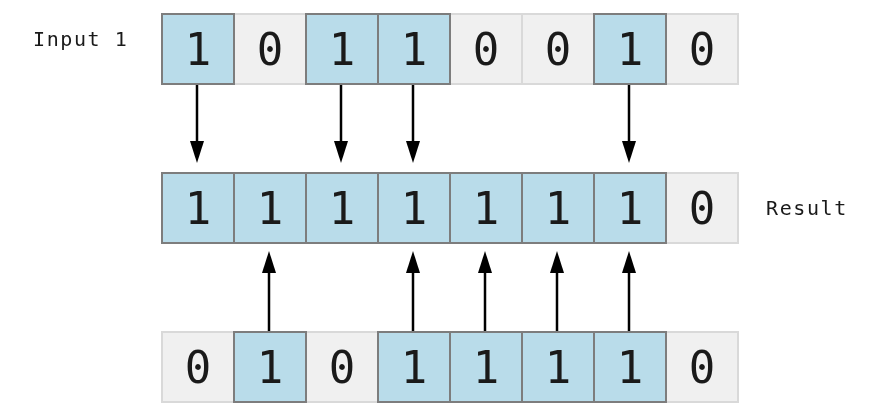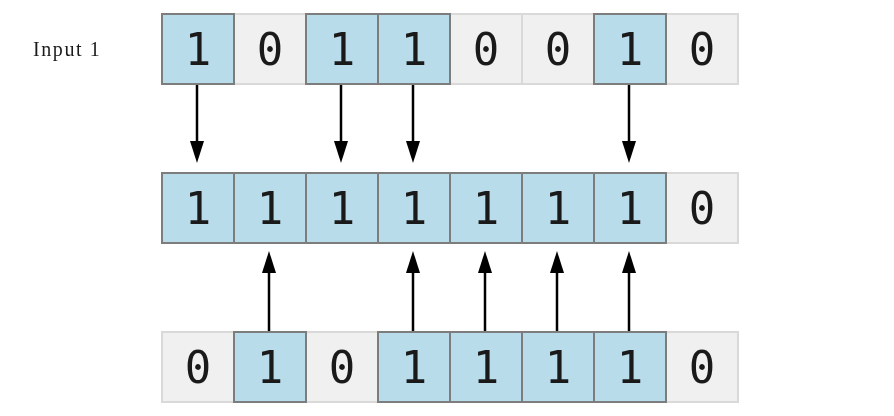--- a/index.html
+++ b/index.html
@@ -6,21 +6,21 @@
   .canvas {
     position:relative; width:894px; height:416px; overflow:hidden;
     background:var(--bg,#fff);
     font-family:"DejaVu Sans Mono","Liberation Mono",monospace;
   }
   .rowlabel {
     position:absolute; height:72px; display:flex; align-items:center;
     font-size:20px; letter-spacing:1.6px; color:var(--text,#1a1a1a);
     white-space:pre;
   }
-  #lbl-0 { left:33px;  top:13px;font-family:Liberation Serif, serif;  }
+  #lbl-0 { left:33px;  top:3px;  }
   #lbl-1 { left:766px; top:172px; }
   #lbl-2 { left:33px;  top:331px; }
   .cells { position:absolute; left:161px; width:578px; height:72px; }
   #cells-0 { top:13px; }
   #cells-1 { top:172px; }
   #cells-2 { top:331px; }
   .cell {
     position:absolute; top:0; width:74px; height:72px; box-sizing:border-box;
     display:flex; align-items:center; justify-content:center;
     font-size:44px; color:var(--text,#1a1a1a);
@@ -54,20 +54,21 @@
         <span>0</span>
       </div>
       <div class="cell one" style="left: 432px;">
         <span>1</span>
       </div>
       <div class="cell zero" style="left: 504px;">
         <span>0</span>
       </div>
     </div>
 
+  <div class="rowlabel" id="lbl-1">Result</div>
   <div class="cells" id="cells-1">
       <div class="cell one" style="left: 0px;">
         <span>1</span>
       </div>
       <div class="cell one" style="left: 72px;">
         <span>1</span>
       </div>
       <div class="cell one" style="left: 144px;">
         <span>1</span>
       </div>

